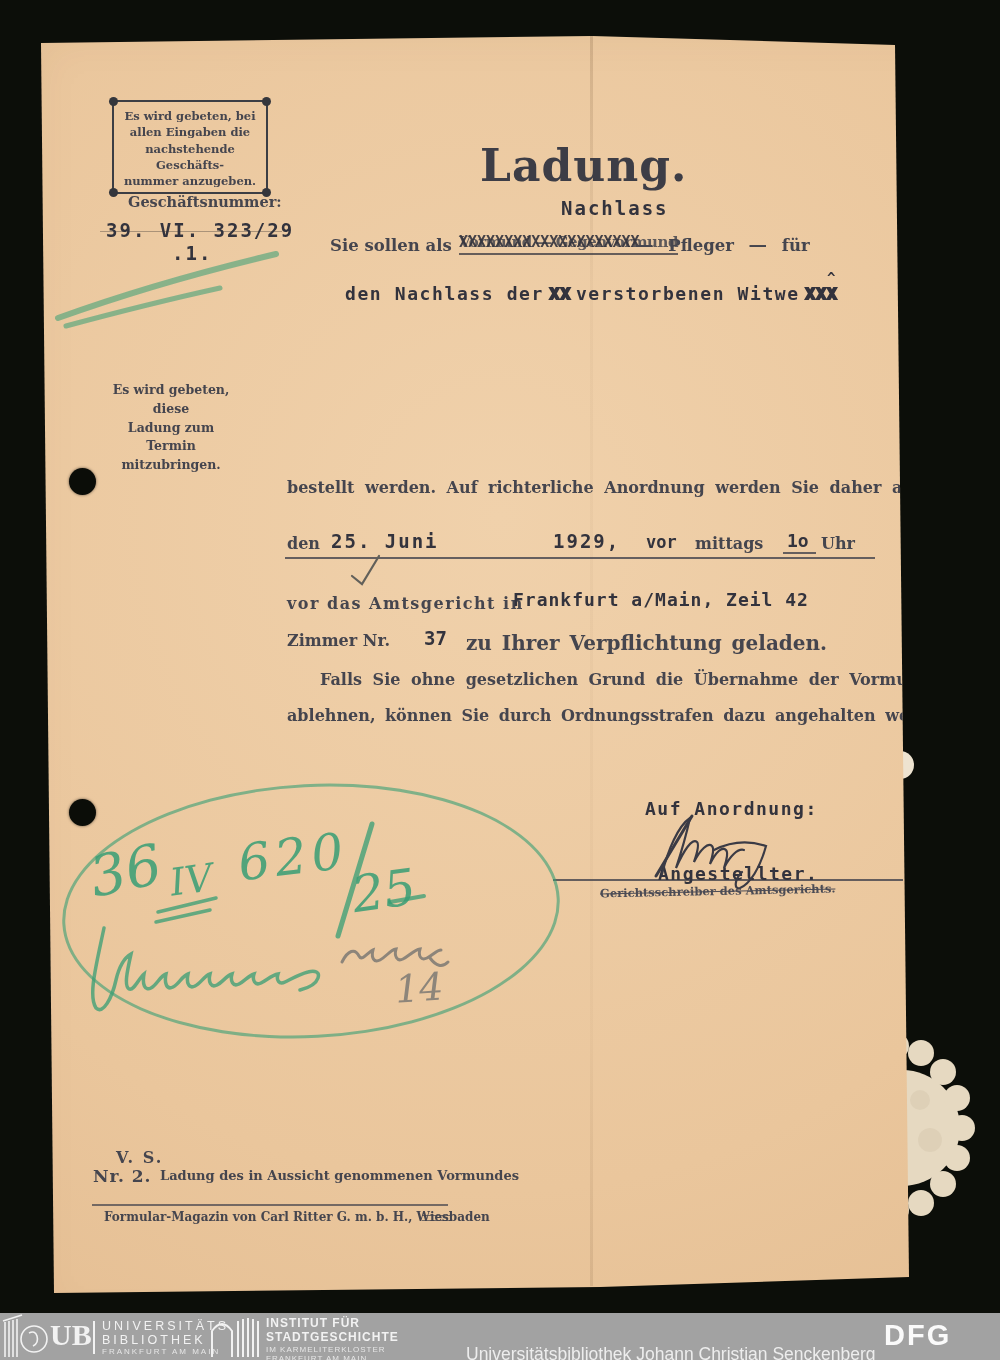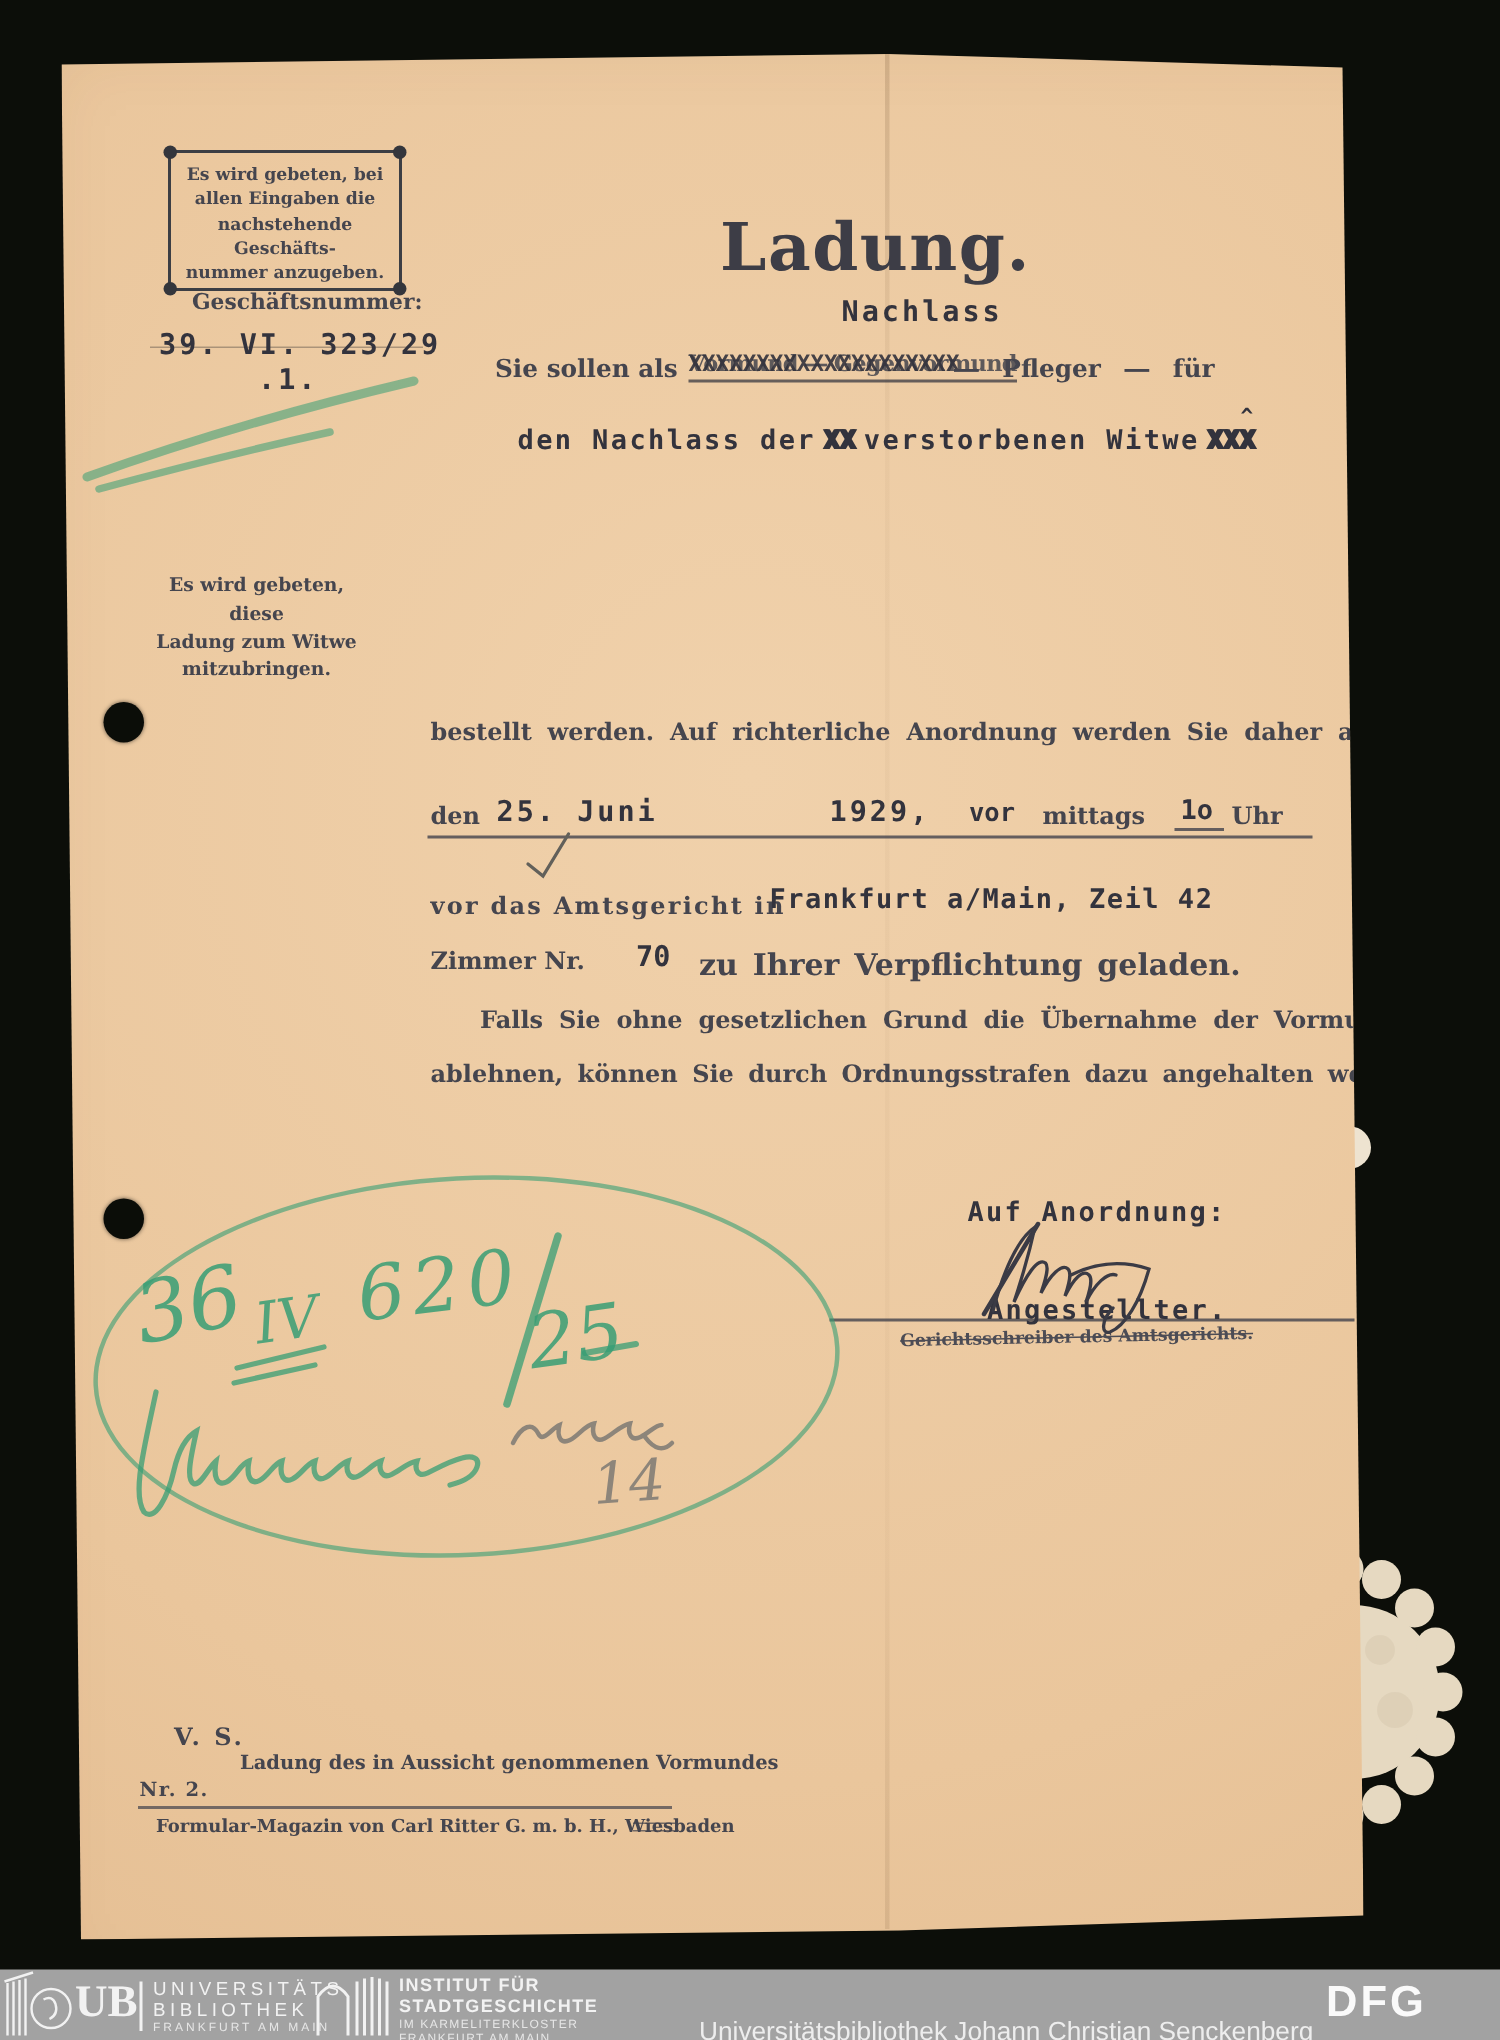--- a/index.html
+++ b/index.html
@@ -99,21 +99,21 @@
     <span class="type" style="font-size:18px;letter-spacing:1.6px;">verstorbenen Witwe</span>
     <span class="type" style="font-size:18px;position:relative;text-shadow:1px 0 #33333d,-1px 0 #33333d;">
       <span>XXX</span>
       <span class="type" style="position:absolute;right:2px;top:-13px;font-size:14px;text-shadow:none;">^</span>
     </span>
   </div>
 
   
   <div class="abs fraktur" style="left:101px;top:381px;width:140px;font-size:12.5px;line-height:1.5;text-align:center;">
     <span style="display:block">Es wird gebeten, diese</span>
-    <span style="display:block">Ladung zum Witwe</span>
+    <span style="display:block">Ladung zum Termin</span>
     <span style="display:block">mitzubringen.</span>
   </div>
 
   
   <div class="abs hole" style="left:69px;top:468px;"></div>
   <div class="abs hole" style="left:69px;top:799px;"></div>
 
   
   <div class="abs fraktur" style="left:287px;top:478px;font-size:16px;word-spacing:5px;white-space:nowrap;">bestellt werden.  Auf richterliche Anordnung werden Sie daher auf</div>
 
@@ -127,21 +127,21 @@
   <div class="abs fraktur" style="left:821px;top:534px;font-size:16px;">Uhr</div>
   <div class="abs" style="left:285px;top:557px;width:590px;height:2px;background:rgba(66,66,76,.8);"></div>
   <div class="abs" style="left:783px;top:552px;width:33px;height:2px;background:rgba(66,66,76,.8);"></div>
 
   
   <div class="abs fraktur" style="left:287px;top:594px;font-size:16px;letter-spacing:1.5px;">vor das Amtsgericht in</div>
   <div class="abs type" style="left:513px;top:589px;font-size:18px;letter-spacing:1px;">Frankfurt a/Main, Zeil 42</div>
 
   
   <div class="abs fraktur" style="left:287px;top:631px;font-size:16px;">Zimmer Nr.</div>
-  <div class="abs type" style="left:424px;top:627px;font-size:19px;">70</div>
+  <div class="abs type" style="left:424px;top:627px;font-size:19px;">37</div>
   <div class="abs fraktur" style="left:466px;top:631px;font-size:20px;word-spacing:3px;">zu Ihrer Verpflichtung geladen.</div>
 
   
   <div class="abs fraktur" style="left:320px;top:670px;font-size:16px;word-spacing:5px;white-space:nowrap;">Falls Sie ohne gesetzlichen Grund die Übernahme der Vormundschaft</div>
   <div class="abs fraktur" style="left:287px;top:706px;font-size:16px;word-spacing:4px;white-space:nowrap;">ablehnen, können Sie durch Ordnungsstrafen dazu angehalten werden.</div>
 
   
   <div class="abs type" style="left:645px;top:798px;font-size:18px;letter-spacing:1.5px;">Auf Anordnung:</div>
   <div class="abs" style="left:553px;top:879px;width:350px;height:2px;background:rgba(66,66,76,.8);"></div>
   <div class="abs type" style="left:658px;top:863px;font-size:18px;letter-spacing:1.5px;">Angestellter.</div>
@@ -180,21 +180,21 @@
     </g>
 
     <g stroke="#8d857a" fill="none" stroke-linecap="round">
       <path d="M 342 962 C 348 950,355 948,359 956 C 362 962,368 952,373 950 C 371 958,374 963,380 960 C 386 957,390 950,396 949 C 394 956,397 962,403 959 C 409 956,414 950,420 949 C 418 956,421 961,427 958 C 433 955,437 950,441 950" stroke-width="3"></path>
       <path d="M 430 958 C 436 966,442 968,448 962" stroke-width="3"></path>
     </g>
   </svg>
 
   
   <div class="abs fraktur" style="left:116px;top:1148px;font-size:16px;letter-spacing:2px;">V. S.</div>
-  <div class="abs fraktur" style="left:93px;top:1166px;font-size:13px;letter-spacing:1px;margin-top:20px;">Nr. 2.</div>
+  <div class="abs fraktur" style="left:93px;top:1166px;font-size:17px;letter-spacing:1px;">Nr. 2.</div>
   <div class="abs fraktur" style="left:160px;top:1168px;font-size:13px;">Ladung des in Aussicht genommenen Vormundes</div>
   <div class="abs" style="left:92px;top:1204px;width:356px;height:1.5px;background:rgba(66,66,76,.7);"></div>
   <div class="abs fraktur" style="left:104px;top:1210px;font-size:12px;">Formular-Magazin von Carl Ritter G. m. b. H., Wiesbaden</div>
   <div class="abs" style="left:422px;top:1215px;width:28px;height:4px;border-top:1.5px solid rgba(66,66,76,.7);border-bottom:1.5px solid rgba(66,66,76,.7);"></div>
 </div>
 
 <div class="footerbar">
   <svg width="1000" height="47" style="position:absolute;left:0;top:0;">
     <g stroke="#f2f2f2" stroke-width="1.6" fill="none">
       <line x1="5" y1="9" x2="5" y2="44"></line>

